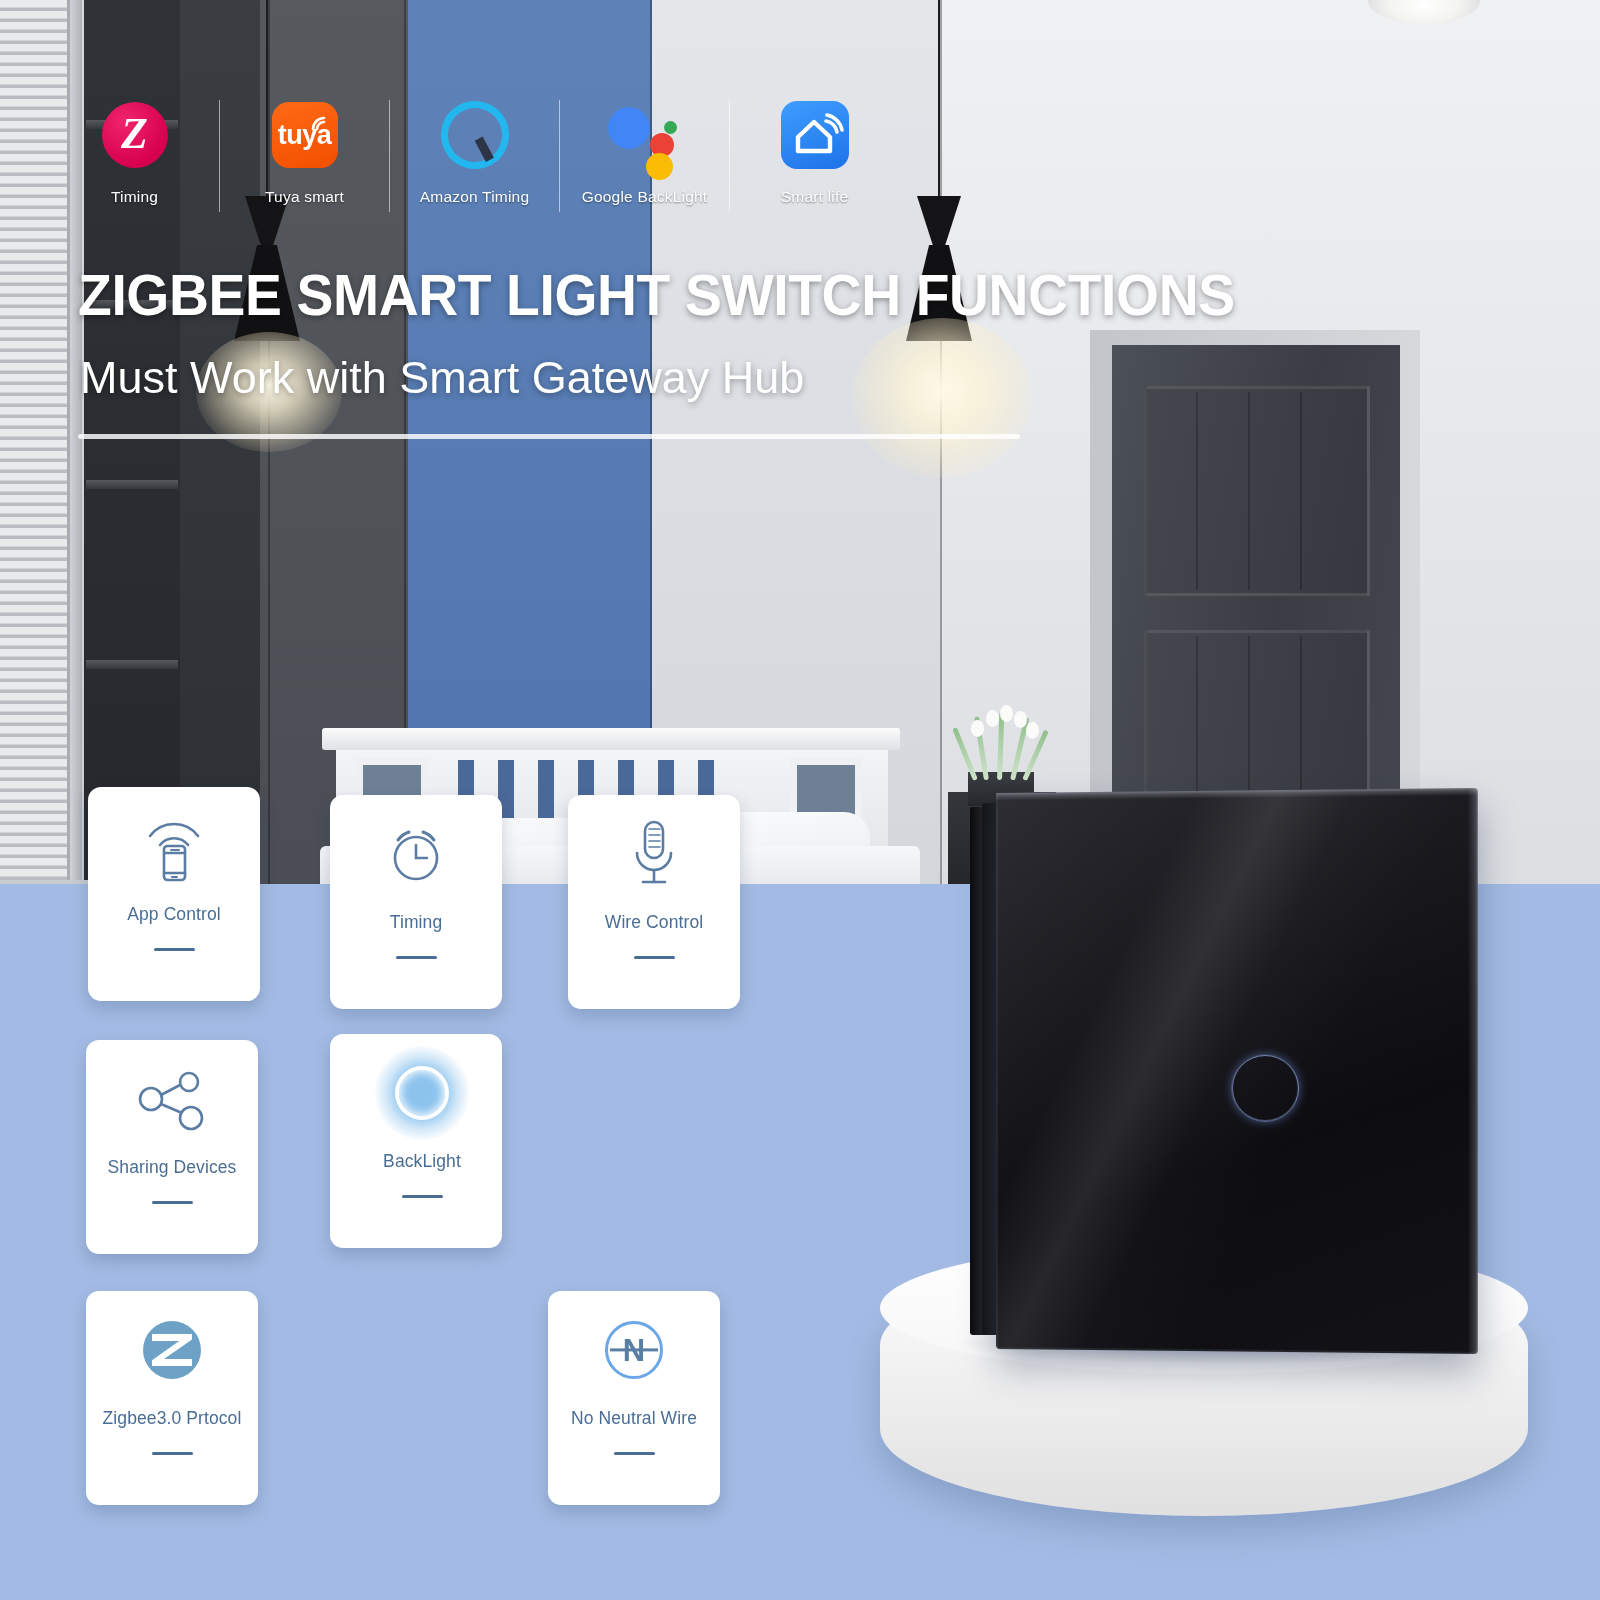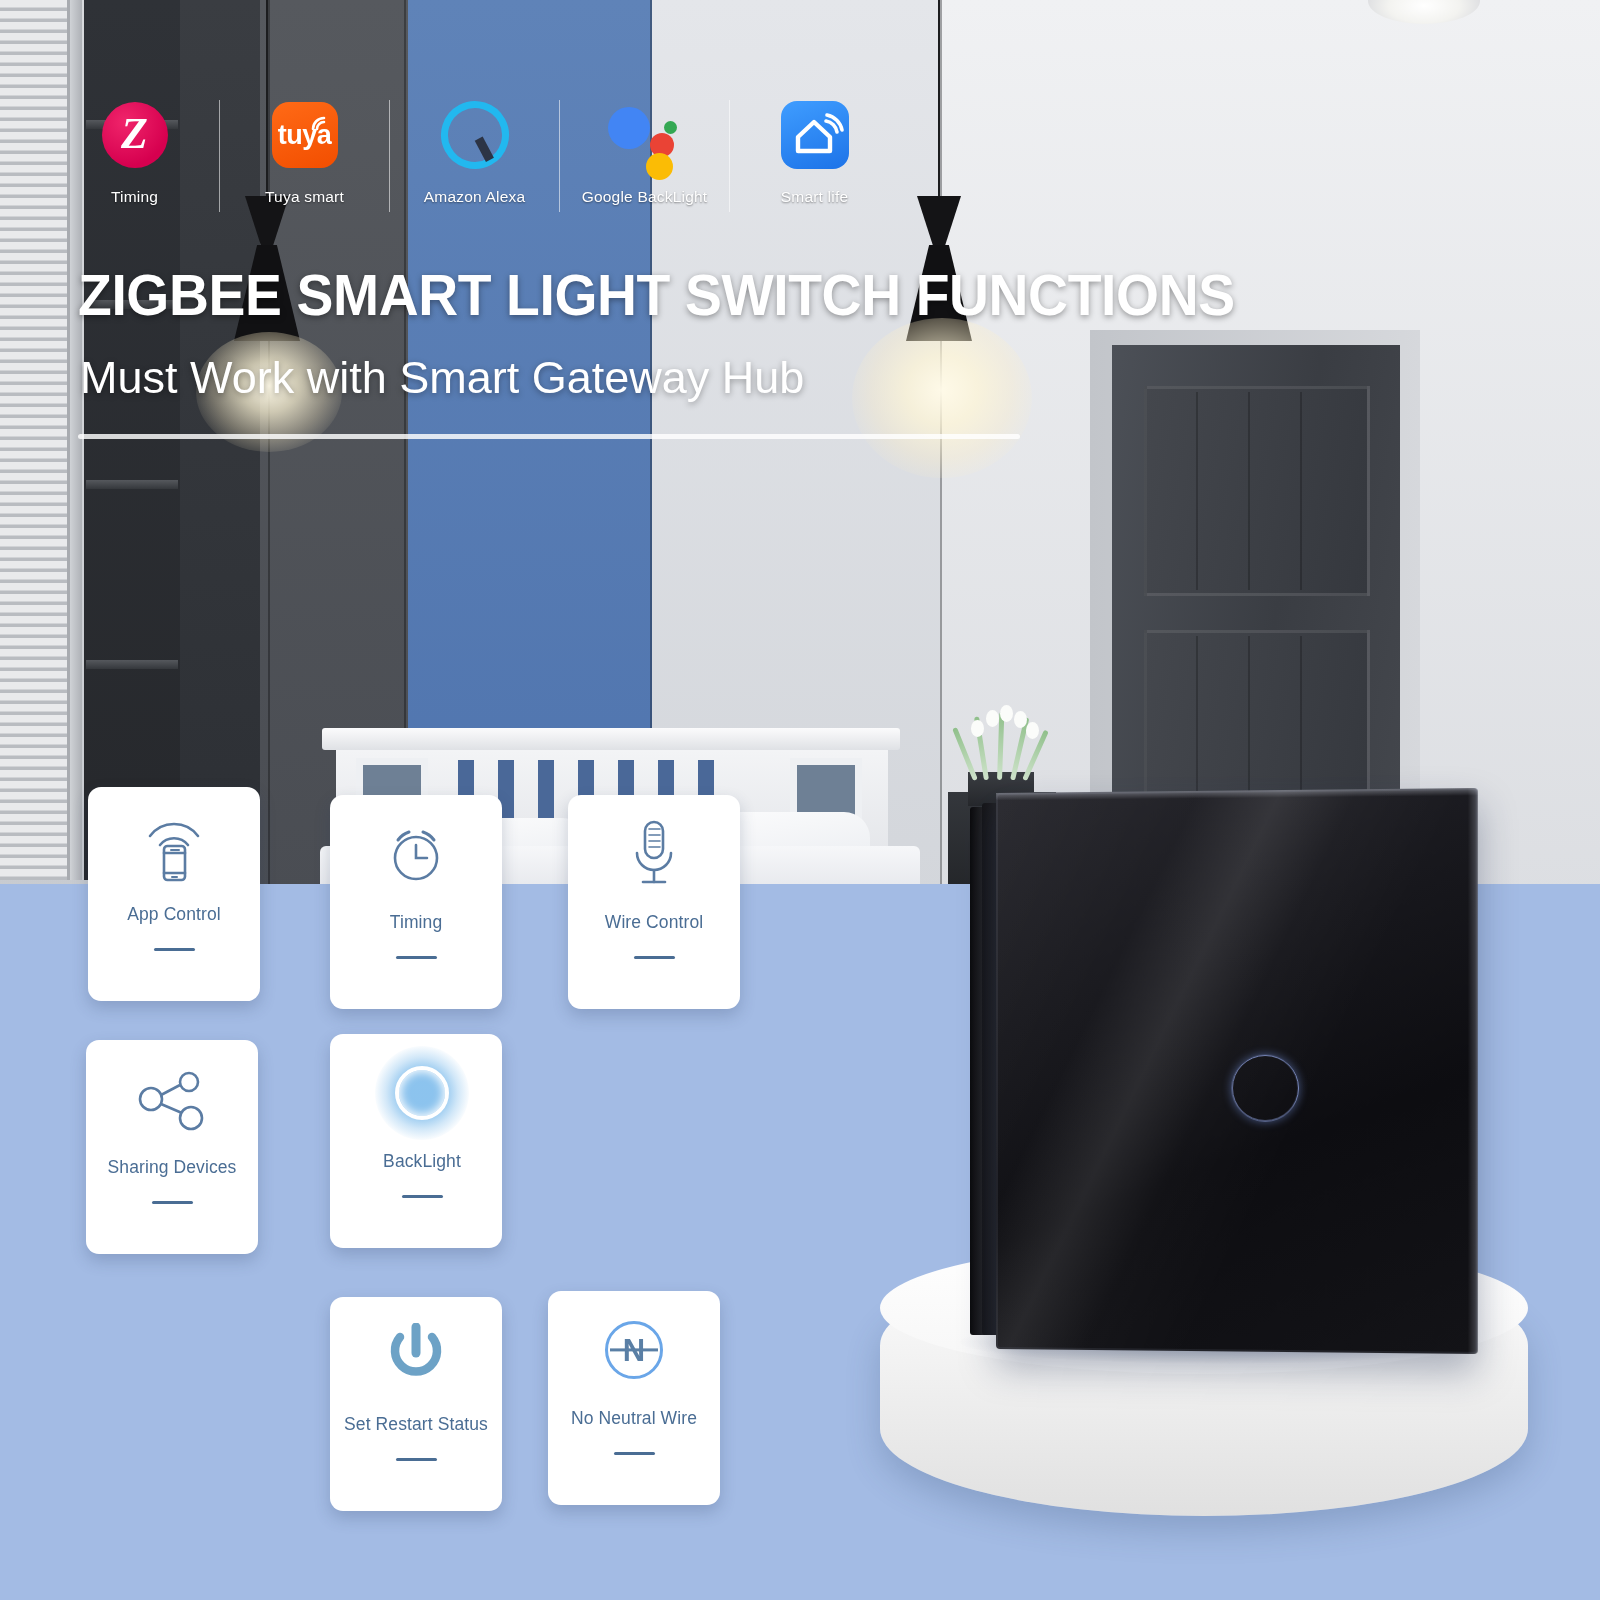--- a/index.html
+++ b/index.html
@@ -483,21 +483,21 @@
       </div>
       <div class="brand-label">Tuya smart</div>
     </div>
 
     <div class="bdiv"></div>
 
     <div class="brand">
       <div class="brand-ico">
         <div class="ico-alexa"></div>
       </div>
-      <div class="brand-label">Amazon Alexa</div>
+      <div class="brand-label">Amazon Timing</div>
     </div>
 
     <div class="bdiv"></div>
 
     <div class="brand">
       <div class="brand-ico">
         <div class="ico-google">
           <div class="gdot" style="left:2px;  top:8px;  width:42px; height:42px; background:#4285F4;"></div>
           <div class="gdot" style="left:44px; top:34px; width:24px; height:24px; background:#EA4335;"></div>
           <div class="gdot" style="left:40px; top:54px; width:27px; height:27px; background:#FBBC05;"></div>
@@ -590,31 +590,28 @@
       <div class="ring-wrap">
         <div class="ring-glow"></div>
         <div class="ring-core"></div>
       </div>
     </div>
     <div class="card-label">BackLight</div>
     <div class="card-dash"></div>
   </div>
 
 
-
-  <div class="card" style="left:330px; top:1297px;">
+  <div class="card" style="left:86px; top:1291px;">
     <div class="card-ico">
-      <svg width="62" height="66" viewBox="0 0 62 66">
-        <path d="M31 4 L31 30" stroke="#6da2c6" stroke-width="9" stroke-linecap="round"></path>
-        <path d="M15 14 A21 21 0 1 0 47 14" stroke="#6da2c6" stroke-width="8.5" fill="none" stroke-linecap="round"></path>
-      </svg>
-    </div>
-    <div class="card-label">Set Restart Status</div>
+      <div class="z3"></div>
+    </div>
+    <div class="card-label">Zigbee3.0 Prtocol</div>
     <div class="card-dash"></div>
   </div>
+
 
   <div class="card" style="left:548px; top:1291px;">
     <div class="card-ico">
       <div class="nn">
           <span>N</span>
         </div>
     </div>
     <div class="card-label">No Neutral Wire</div>
     <div class="card-dash"></div>
   </div>

